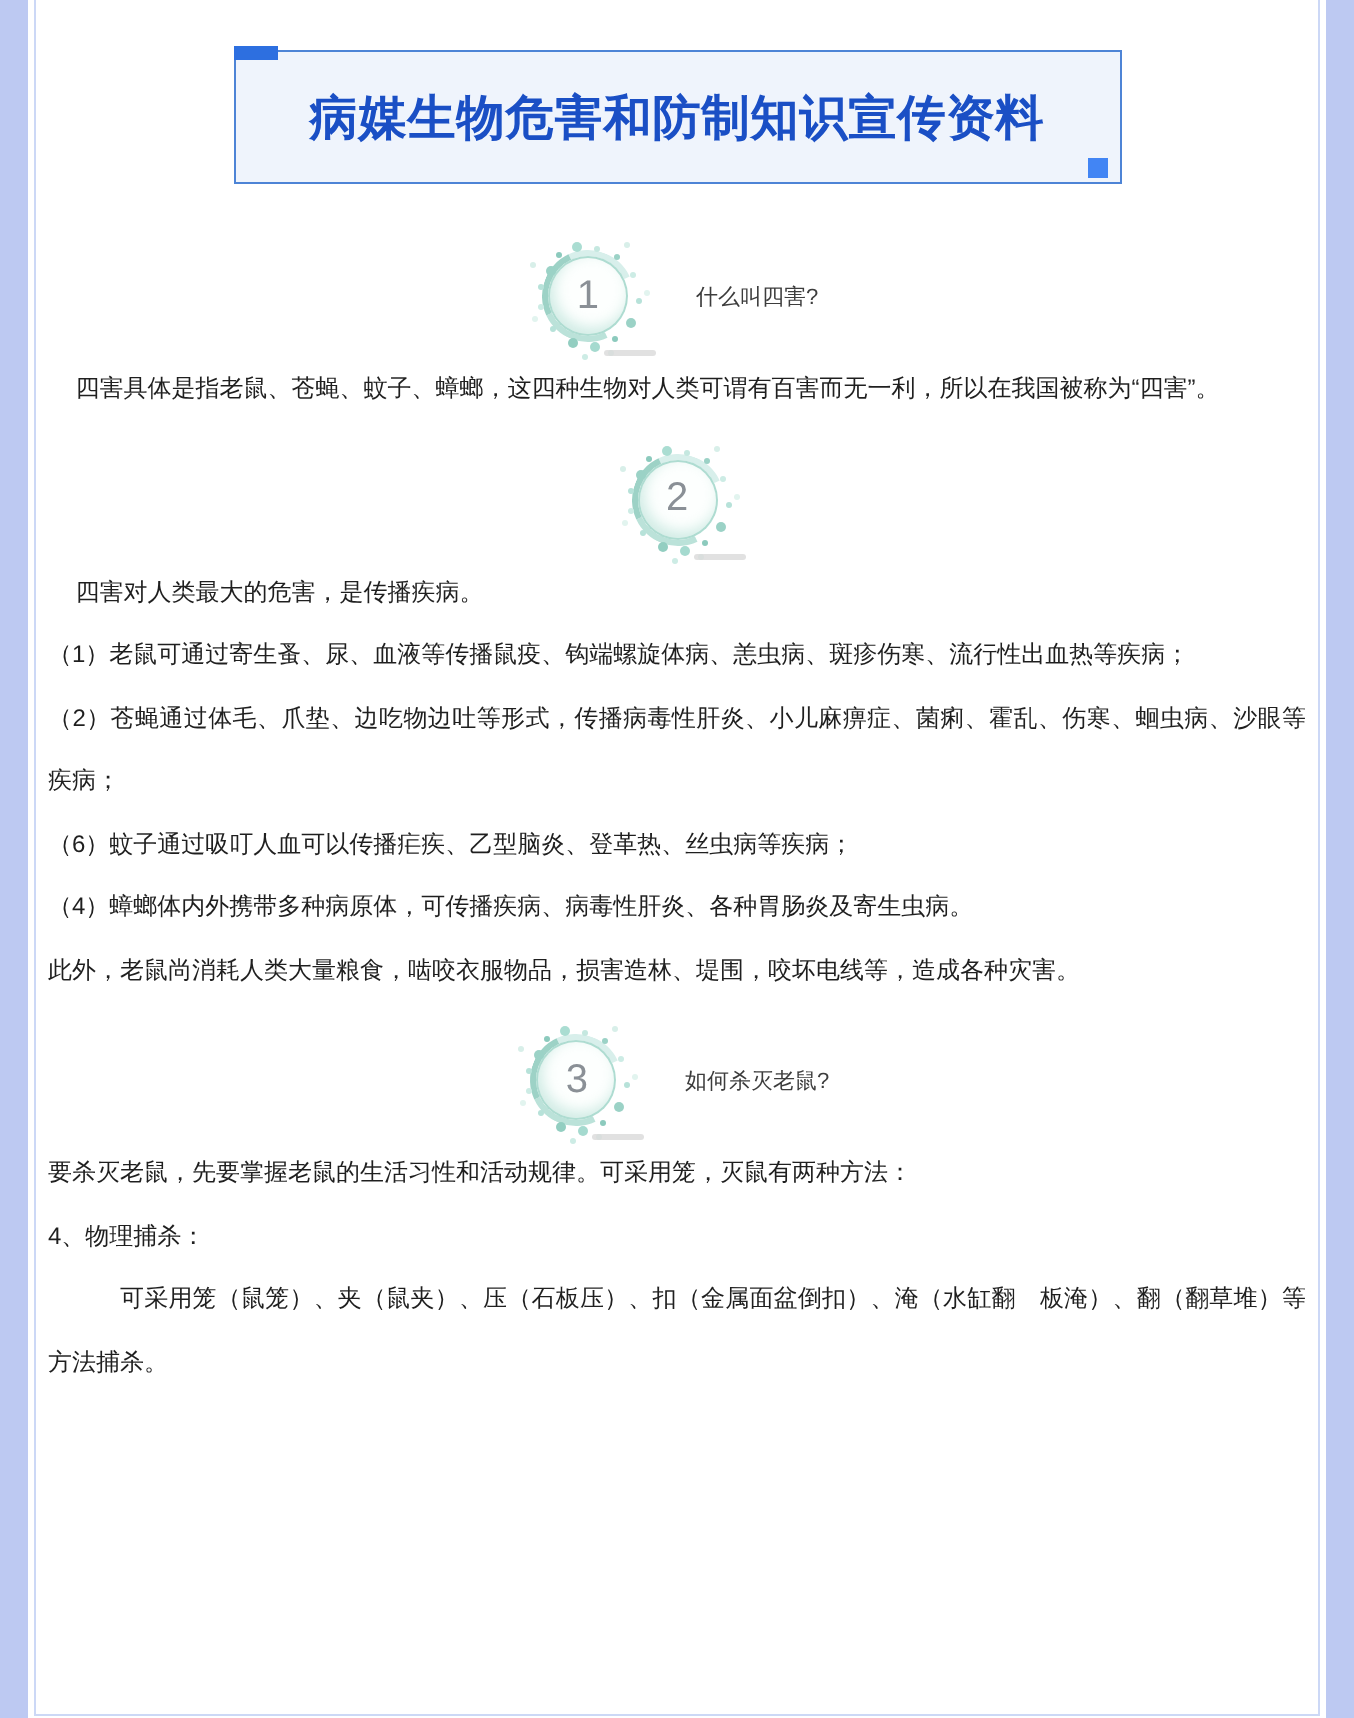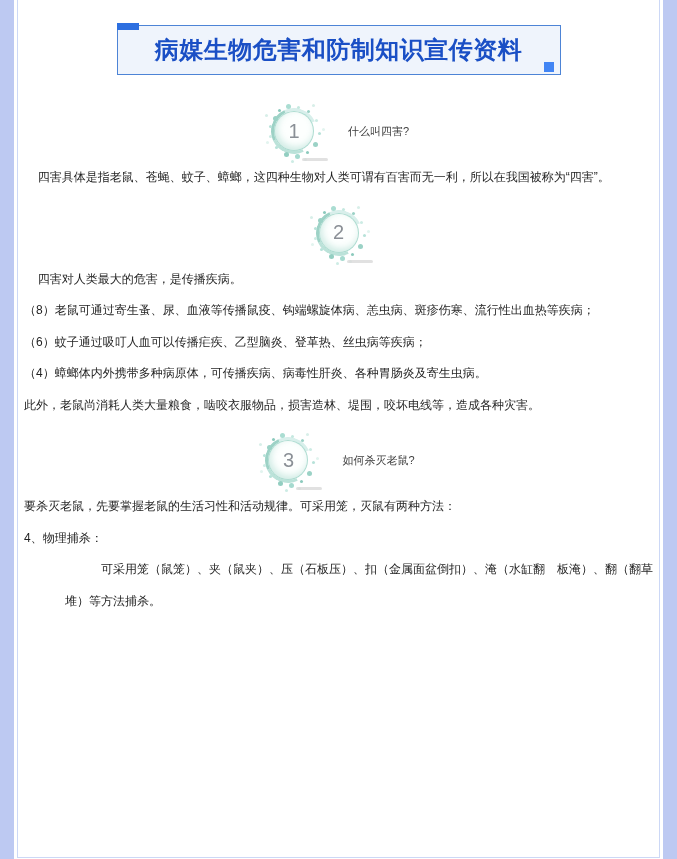--- a/index.html
+++ b/index.html
@@ -27,21 +27,21 @@
   .content {
     position: relative;
     padding: 25px 10px 0 10px;
     box-sizing: border-box;
   }
 
   
   .banner {
     position: relative;
     width: 444px;
-    height: 50px;
+    height: 67px;
     margin: 0 auto;
     box-sizing: border-box;
     border: 1px solid var(--banner-border, #4d84d6);
     background: var(--banner-bg, #eff4fc);
     display: flex;
     align-items: center;
     justify-content: center;
   }
   .banner-title {
     margin: 0;
@@ -151,21 +151,21 @@
   
   .body { margin: 2px 0 0 0; }
   .para {
     margin: 0;
     font-size: 12px;
     line-height: 31.5px;
     color: var(--body-text, #1f1f1f);
     text-align: justify;
   }
   .ind-1 { text-indent: 1.15em; }
-  .ind-3 { text-indent: 3em; margin-left: 41px; }
+  .ind-3 { text-indent: 3em; }
 </style>
 </head>
 <body>
 
 <div class="card">
   <div class="frame-line"></div>
 
   <div class="content">
 
     <div class="banner">
@@ -191,21 +191,22 @@
     <section>
       <div class="sec-head">
         <span class="badge">
           <span class="badge-dots"></span>
           <span class="badge-core">2</span>
           <span class="badge-mark"></span>
         </span>
       </div>
       <div class="body">
         <p class="para ind-1">四害对人类最大的危害，是传播疾病。</p>
-        <p class="para">（8）老鼠可通过寄生蚤、尿、血液等传播鼠疫、钩端螺旋体病、恙虫病、斑疹伤寒、流行性出血热等疾病；</p>
+        <p class="para">（1）老鼠可通过寄生蚤、尿、血液等传播鼠疫、钩端螺旋体病、恙虫病、斑疹伤寒、流行性出血热等疾病；</p>
+        <p class="para">（2）苍蝇通过体毛、爪垫、边吃物边吐等形式，传播病毒性肝炎、小儿麻痹症、菌痢、霍乱、伤寒、蛔虫病、沙眼等疾病；</p>
         <p class="para">（6）蚊子通过吸叮人血可以传播疟疾、乙型脑炎、登革热、丝虫病等疾病；</p>
         <p class="para">（4）蟑螂体内外携带多种病原体，可传播疾病、病毒性肝炎、各种胃肠炎及寄生虫病。</p>
         <p class="para">此外，老鼠尚消耗人类大量粮食，啮咬衣服物品，损害造林、堤围，咬坏电线等，造成各种灾害。</p>
       </div>
     </section>
 
     <section>
       <div class="sec-head">
         <span class="badge">
           <span class="badge-dots"></span>

